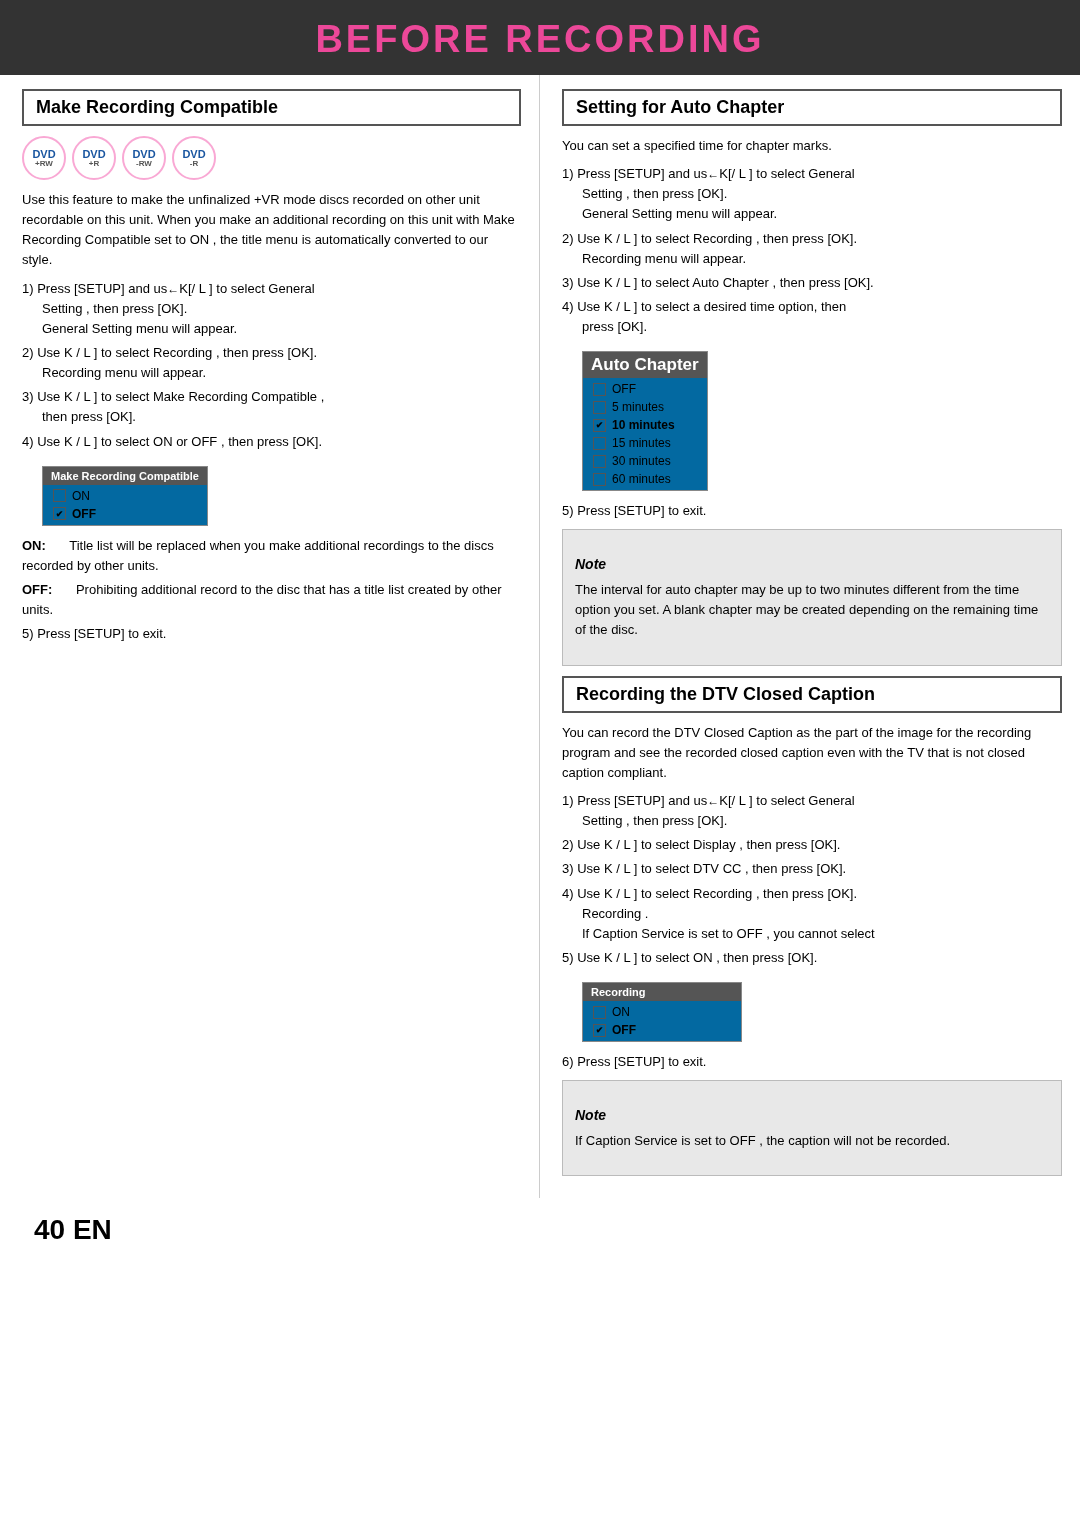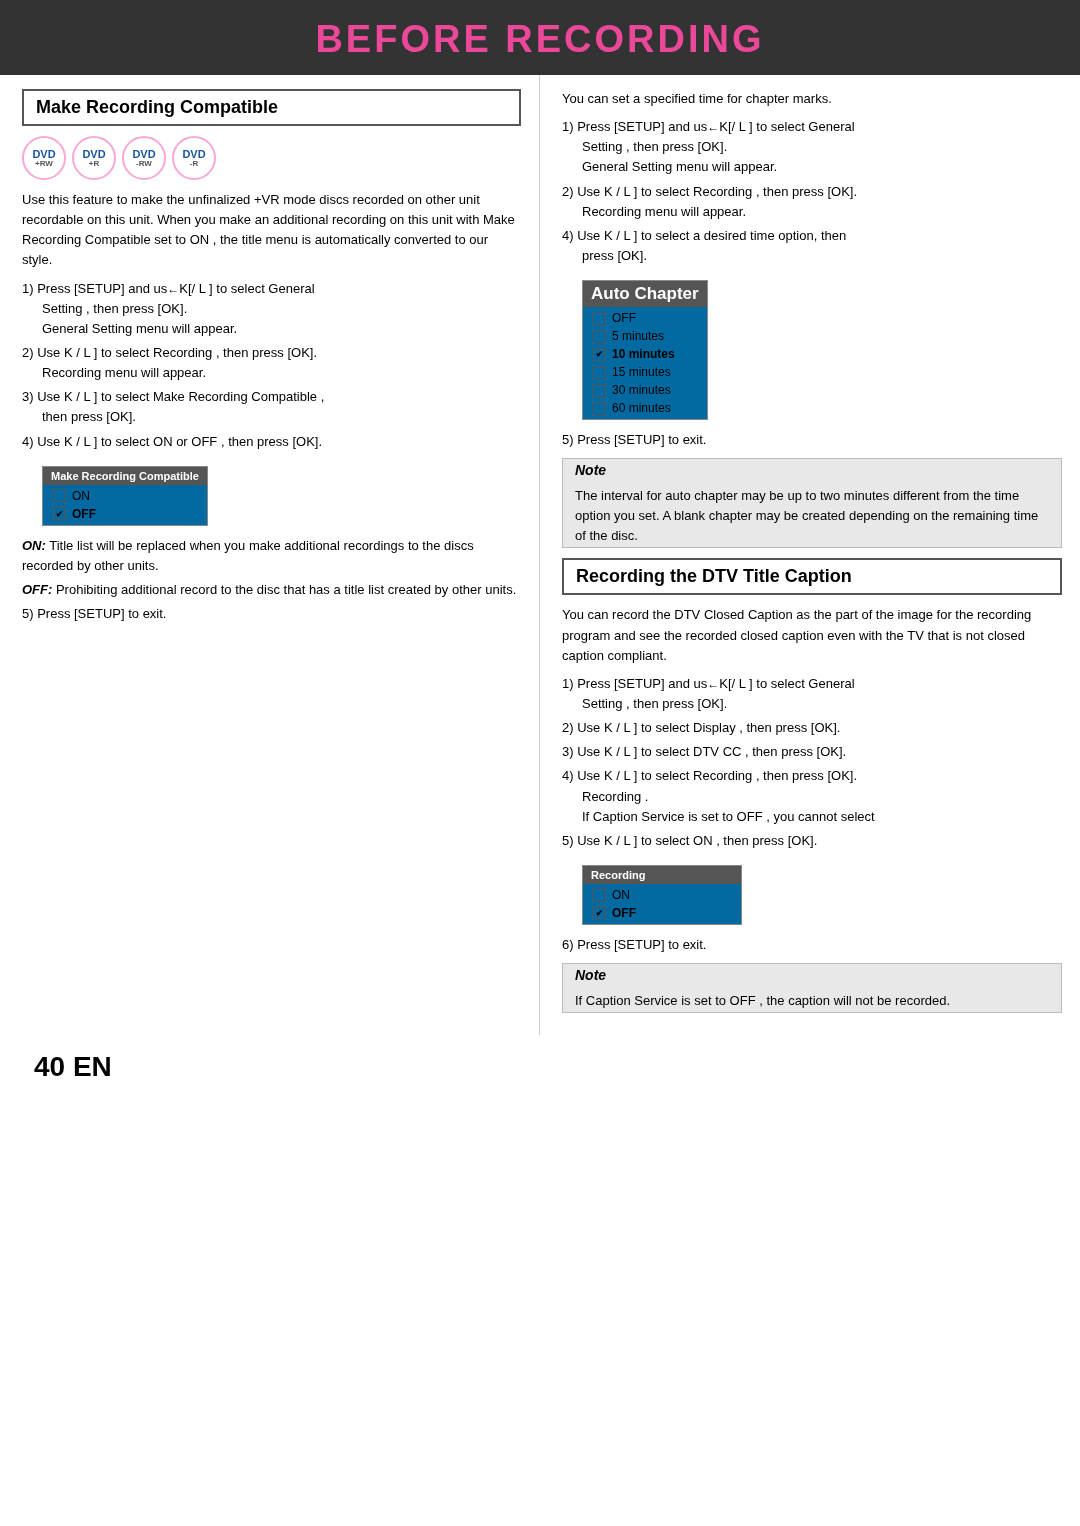--- a/index.html
+++ b/index.html
@@ -95,22 +95,21 @@
       padding-left: 20px;
       display: block;
     }
     .on-off-desc {
       font-size: 13px;
       line-height: 1.55;
       margin-bottom: 4px;
     }
     .on-off-desc .label {
       font-weight: bold;
-      margin-right: 0;
-      font-style: italic;
+      margin-right: 20px;
     }
     .mini-menu {
       border: 1.5px solid #888;
       display: inline-block;
       margin: 6px 0 10px 20px;
       min-width: 160px;
     }
     .mini-menu-title {
       background: #555;
       color: #fff;
@@ -142,21 +141,21 @@
       font-size: 10px;
       flex-shrink: 0;
     }
     .checkbox.checked::after {
       content: '✔';
       font-size: 9px;
     }
     .note-box {
       background: #e8e8e8;
       border: 1px solid #bbb;
-      padding: 1px 12px;
+      padding: 24px 12px;
       margin: 8px 0;
       font-size: 13px;
       line-height: 1.55;
     }
     .note-box .note-title {
       font-style: italic;
       font-weight: bold;
       font-size: 14px;
       margin-bottom: 4px;
     }
@@ -255,34 +254,38 @@
     <p class="on-off-desc">
       <span class="label">OFF:</span>
       <span>Prohibiting additional record to the disc that has a title list created by other units.</span>
     </p>
 
     <p class="body-text">5)  Press [SETUP] to exit.</p>
   </div>
 
   <div class="right-col">
     
+    <div class="section-title">Setting for Auto Chapter</div>
 
     <p class="body-text">You can set a specified time for chapter marks.</p>
 
     <ul class="step-list">
       <li>
         1) Press [SETUP] and us<span style="font-size:12px;">←</span>K[/ L ] to select  General
         <span class="indent">Setting , then press [OK].</span>
         <span class="indent">General Setting  menu will appear.</span>
       </li>
       <li>
         2) Use K / L ] to select  Recording , then press [OK].
         <span class="indent">Recording  menu will appear.</span>
       </li>
       <li>
+        3) Use K / L ] to select  Auto Chapter , then press [OK].
+      </li>
+      <li>
         4) Use K / L ] to select  a desired time option, then
         <span class="indent">press [OK].</span>
       </li>
     </ul>
 
     
     <div class="auto-chapter-menu mini-menu">
       <div class="mini-menu-title">Auto Chapter</div>
       <div class="mini-menu-body">
         <div class="mini-menu-row">
@@ -316,21 +319,21 @@
 
     
     <div class="note-box">
       <div class="note-title">Note</div>
       <p>The interval for auto chapter may be up to two minutes different from the time option you set. A blank chapter may be created depending on the remaining time of the disc.</p>
     </div>
 
     <div class="section-divider"></div>
 
     
-    <div class="section-title">Recording the DTV Title Caption</div>
+    <div class="section-title">Recording the DTV Closed Caption</div>
 
     <p class="body-text">You can record the DTV Closed Caption as the part of the image for the recording program and see the recorded closed caption even with the TV that is not closed caption compliant.</p>
 
     <ul class="step-list">
       <li>
         1) Press [SETUP] and us<span style="font-size:12px;">←</span>K[/ L ] to select  General
         <span class="indent">Setting , then press [OK].</span>
       </li>
       <li>
         2) Use K / L ] to select  Display , then press [OK].

